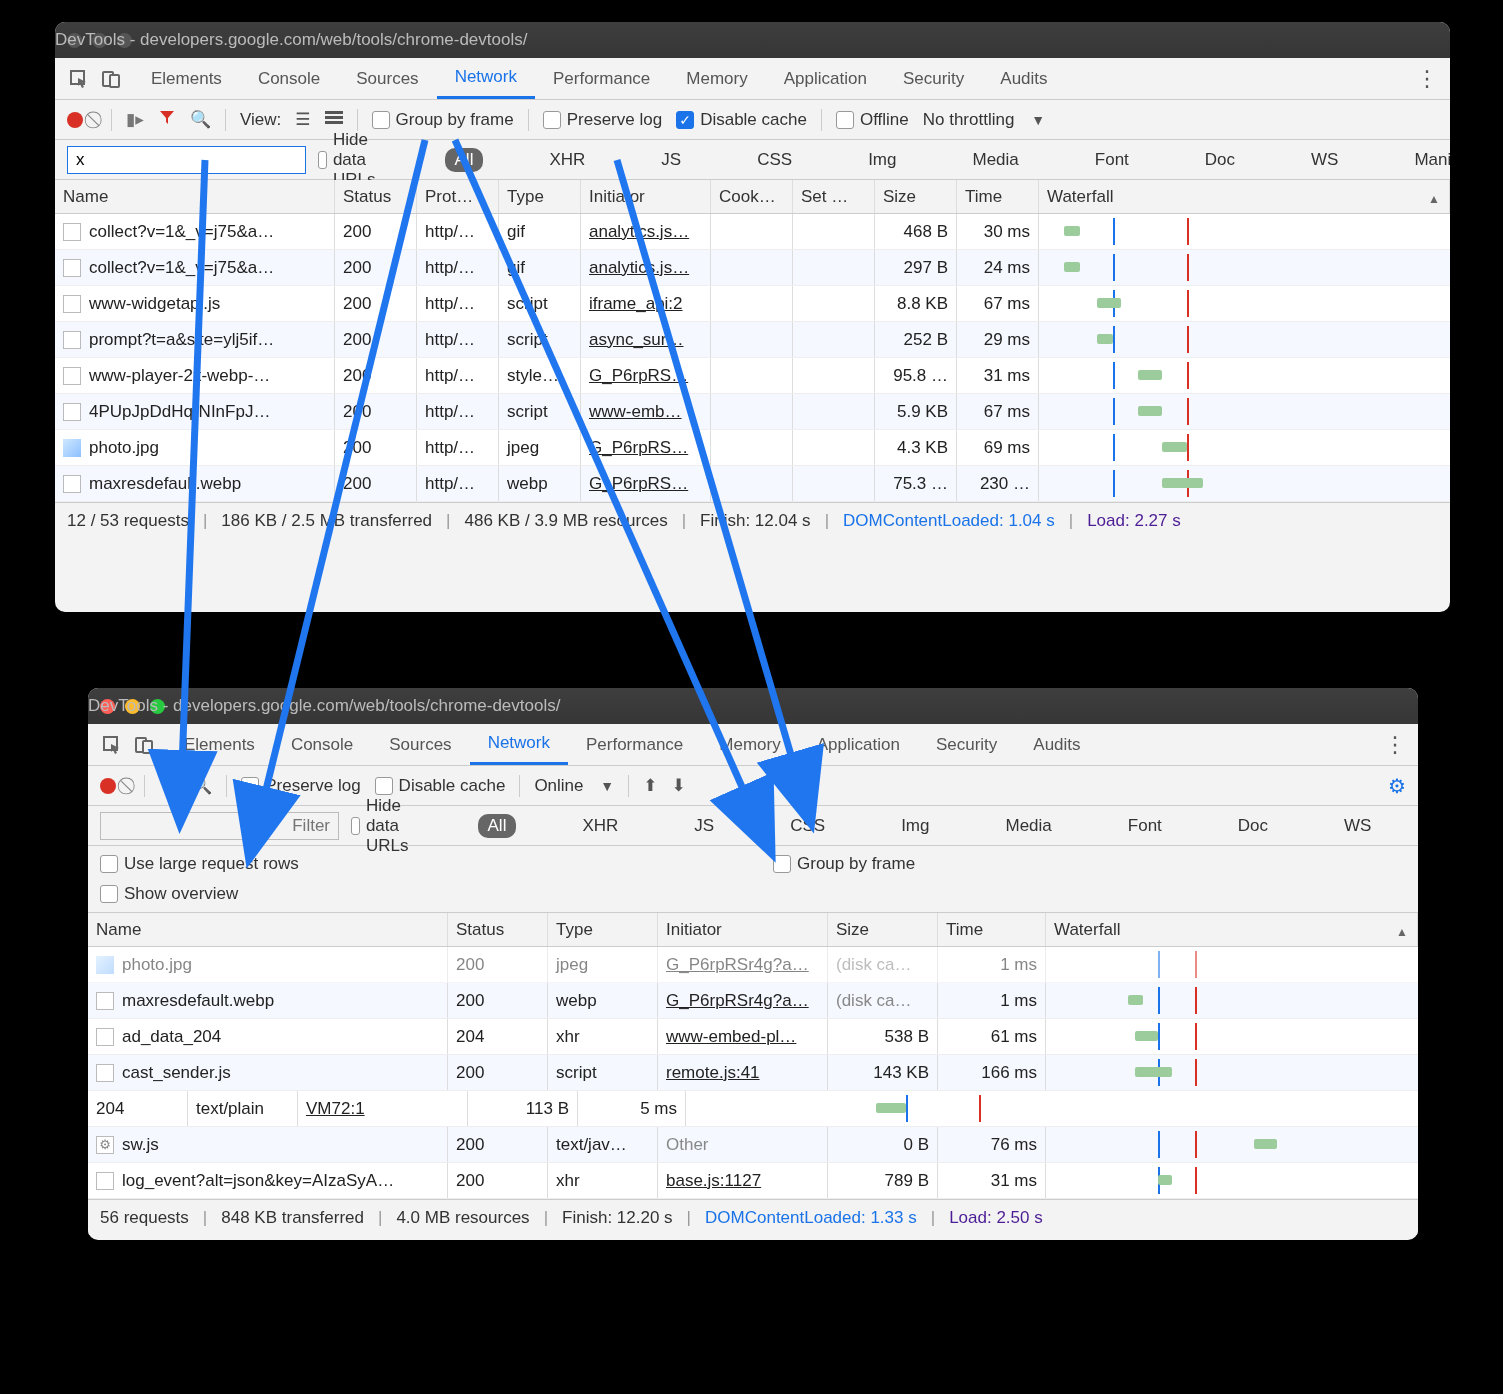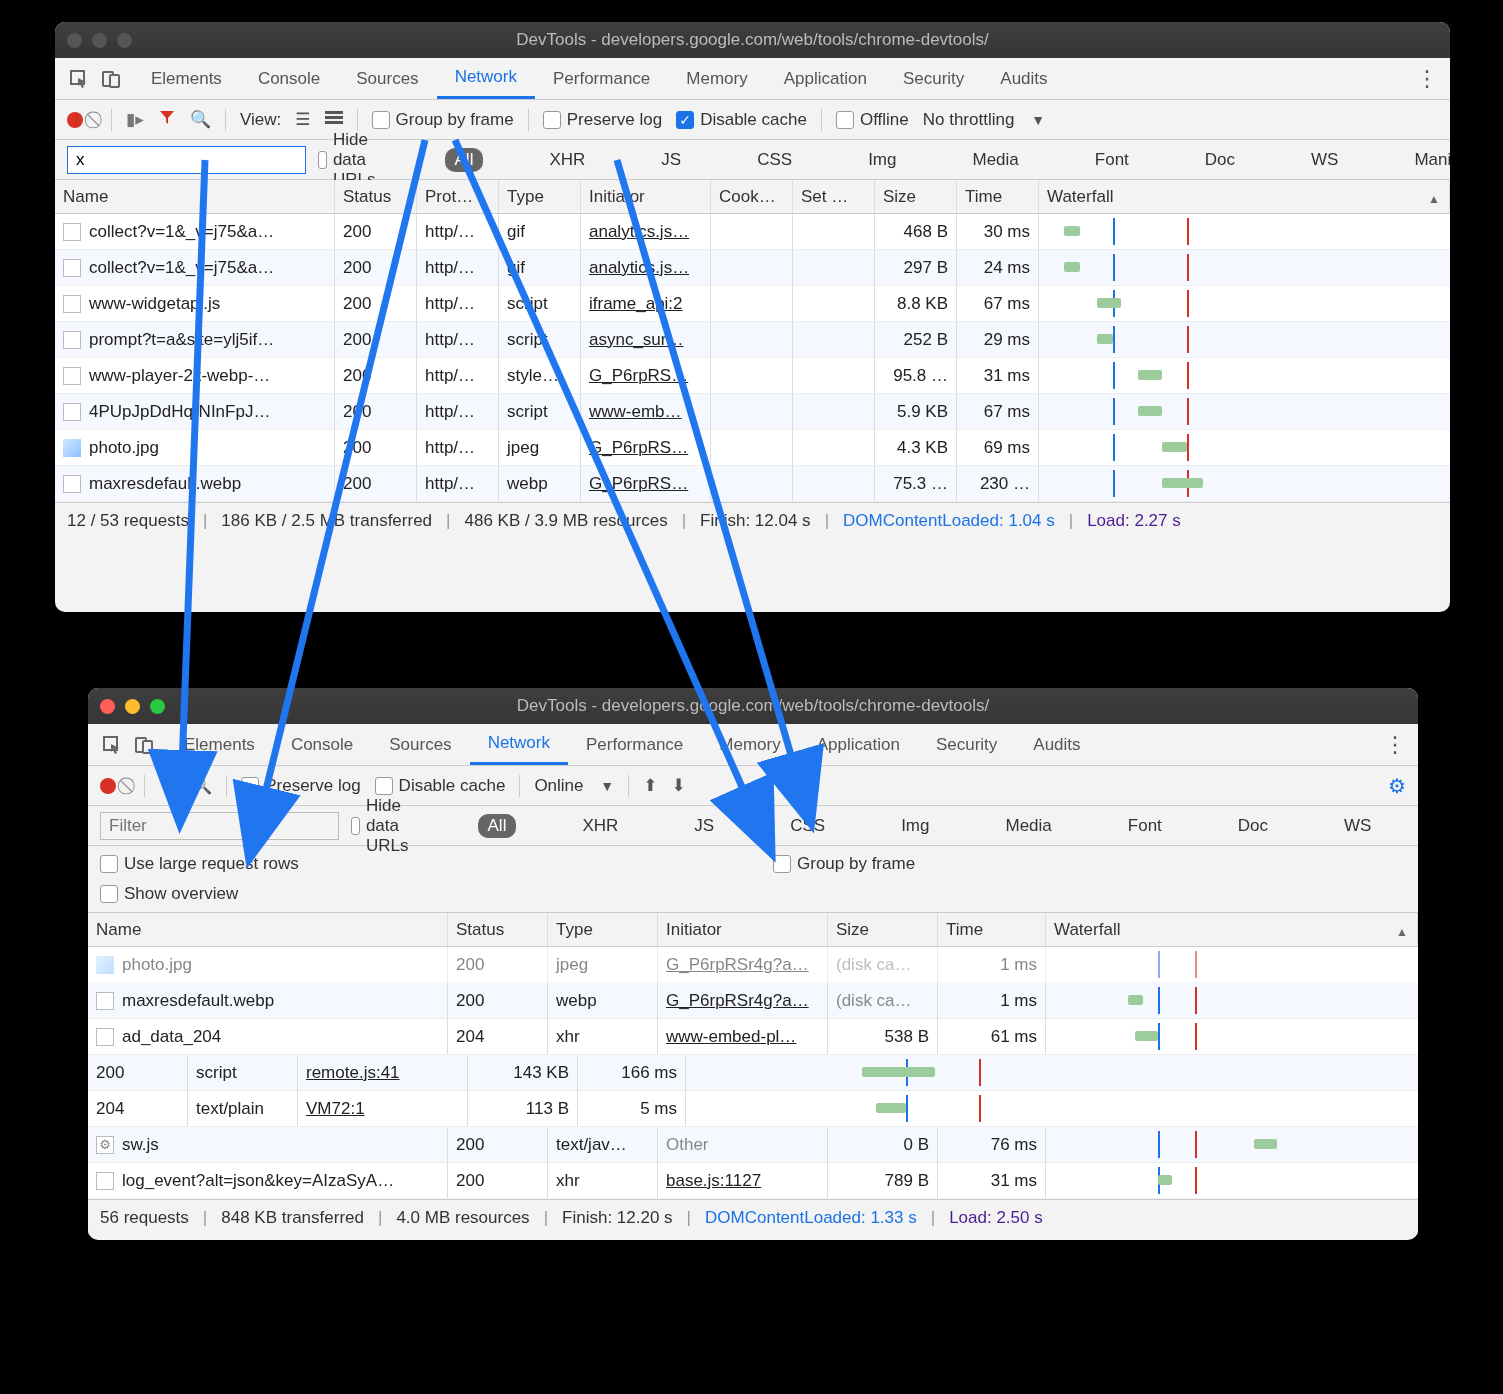--- a/index.html
+++ b/index.html
@@ -27,21 +27,21 @@
     display: flex;
     align-items: center;
     padding: 0 12px;
     color: #bbb;
     font-size: 17px;
     position: relative;
   }
   .titlebar .traffic { display:flex; gap:10px; }
   .dot { width:15px; height:15px; border-radius:50%; background:#555; }
   .dot.r{background:#ff5f57;} .dot.y{background:#febc2e;} .dot.g{background:#28c840;}
-  .titlebar .ttext { position:absolute; left:0; right:0; text-align:center; pointer-events:none; }
+  .titlebar .ttext { position:absolute; left:0; right:0; text-align:left; pointer-events:none; }
   .tabs {
     height: 42px;
     display: flex;
     align-items: center;
     border-bottom: 1px solid #ccc;
     background:#f3f3f3;
     padding: 0 10px;
     gap: 4px;
   }
   .tabs .icon-btn {
@@ -88,21 +88,21 @@
     height: 40px;
     display:flex; align-items:center;
     padding: 0 12px;
     gap: 12px;
     border-bottom: 1px solid #ccc;
     background:#f3f3f3;
   }
   .filterbar input {
     width: 260px; height:28px; border:1px solid #1a73e8; padding:0 8px; font-size:17px;
   }
-  .filterbar.plain input { border:1px solid #bbb; background:#f3f3f3; color:#888; }
+  .filterbar.plain input { border:1px solid #bbb; background:#f3f3f3; color:#888;text-align:right; }
   .pill {
     padding: 2px 10px; border-radius: 10px; font-size:17px; color:#333; cursor:pointer;margin-left:48px;
   }
   .pill.active { background:#666; color:#fff; }
 
   .settingsrow {
     display:flex; padding: 8px 12px; gap: 40px; border-bottom:1px solid #ccc; background:#f3f3f3;
   }
   .settingsrow .col { flex:1; display:flex; flex-direction:column; gap:10px; }
 
@@ -627,20 +627,24 @@
         </div>
         <div class="c-size num">538 B</div>
         <div class="c-time num">61 ms</div>
         <div class="c-wf wf">
           <div class="line-blue" style="left: 30%;"></div>
           <div class="line-red" style="left: 40%;"></div>
           <div class="bar" style="left: 24%; width: 6%;"></div>
         </div>
       </div>
       <div class="grow stripe">
+        <div class="c-name">
+          <span class="fi"></span>
+          <span>cast_sender.js</span>
+        </div>
         <div class="c-status">200</div>
         <div class="c-type">script</div>
         <div class="c-init">
           <span class="underline">remote.js:41</span>
         </div>
         <div class="c-size num">143 KB</div>
         <div class="c-time num">166 ms</div>
         <div class="c-wf wf">
           <div class="line-blue" style="left: 30%;"></div>
           <div class="line-red" style="left: 40%;"></div>

